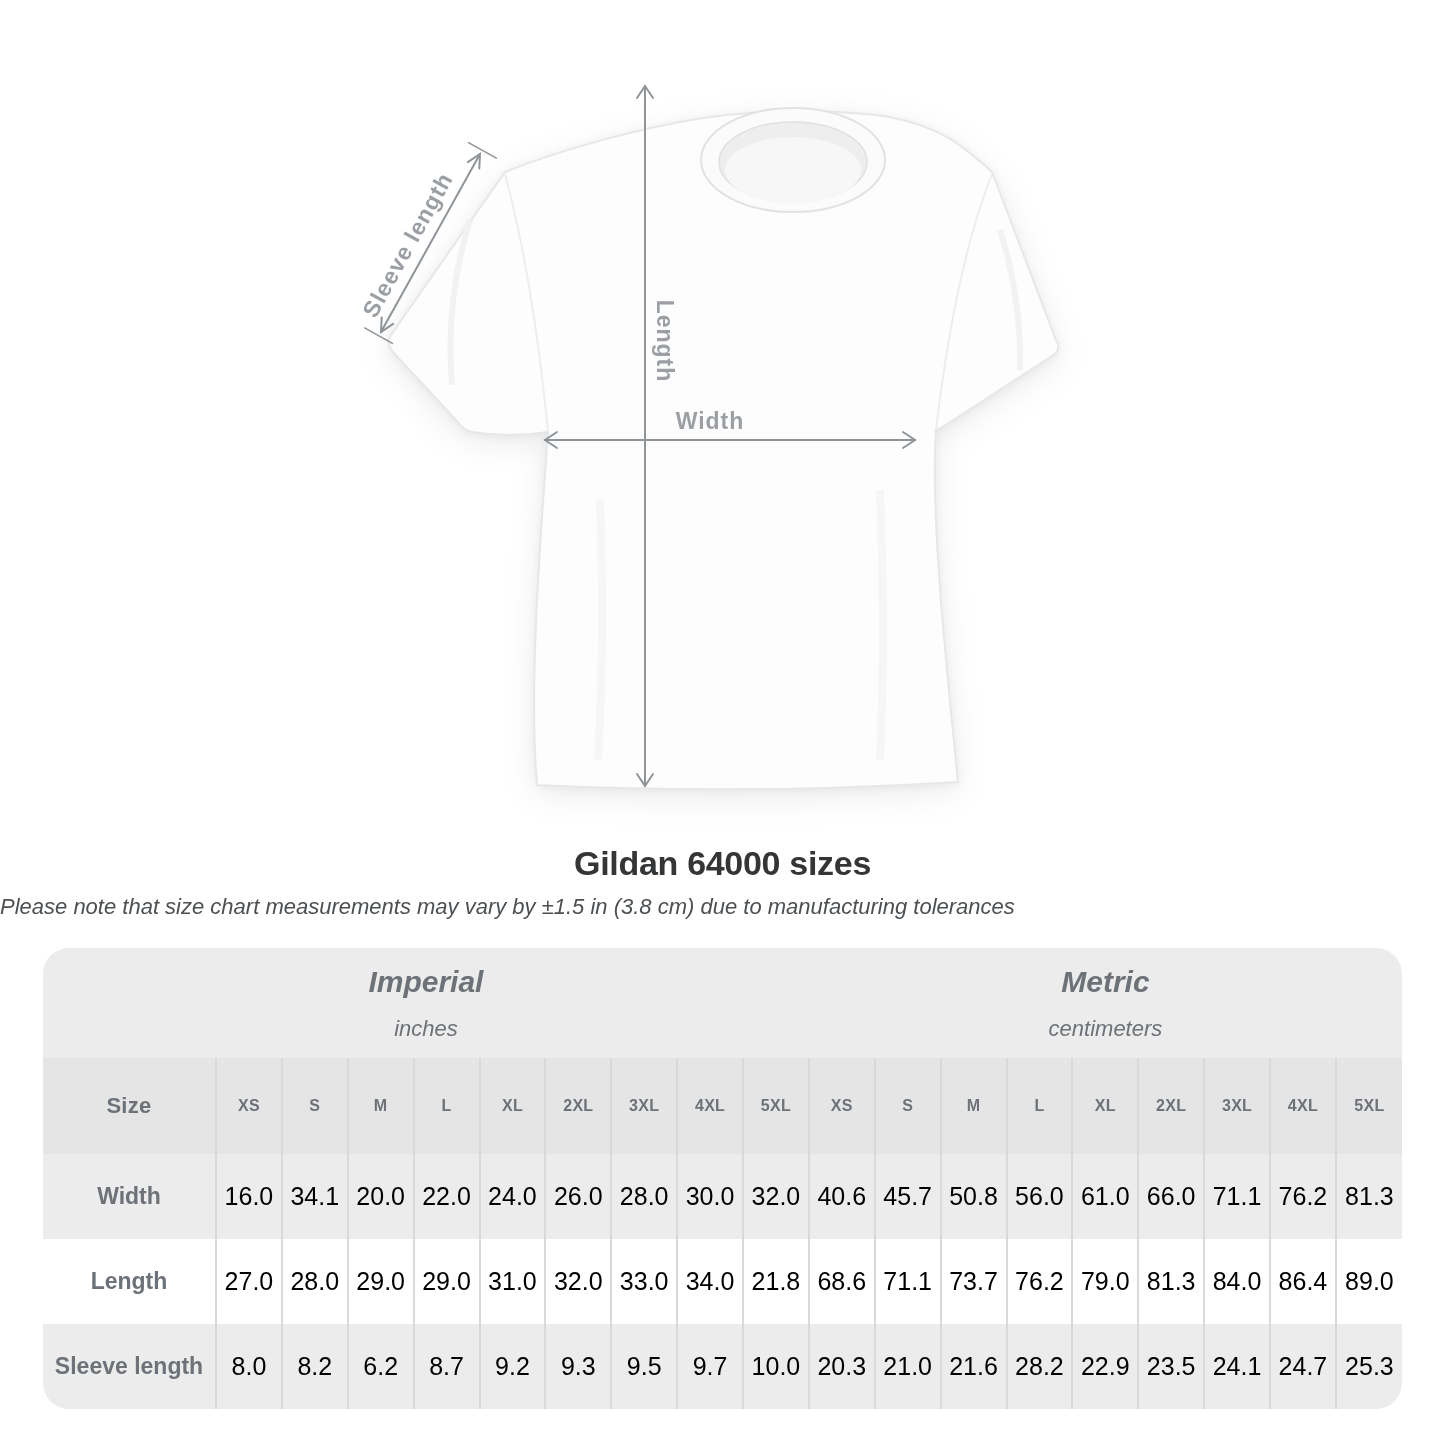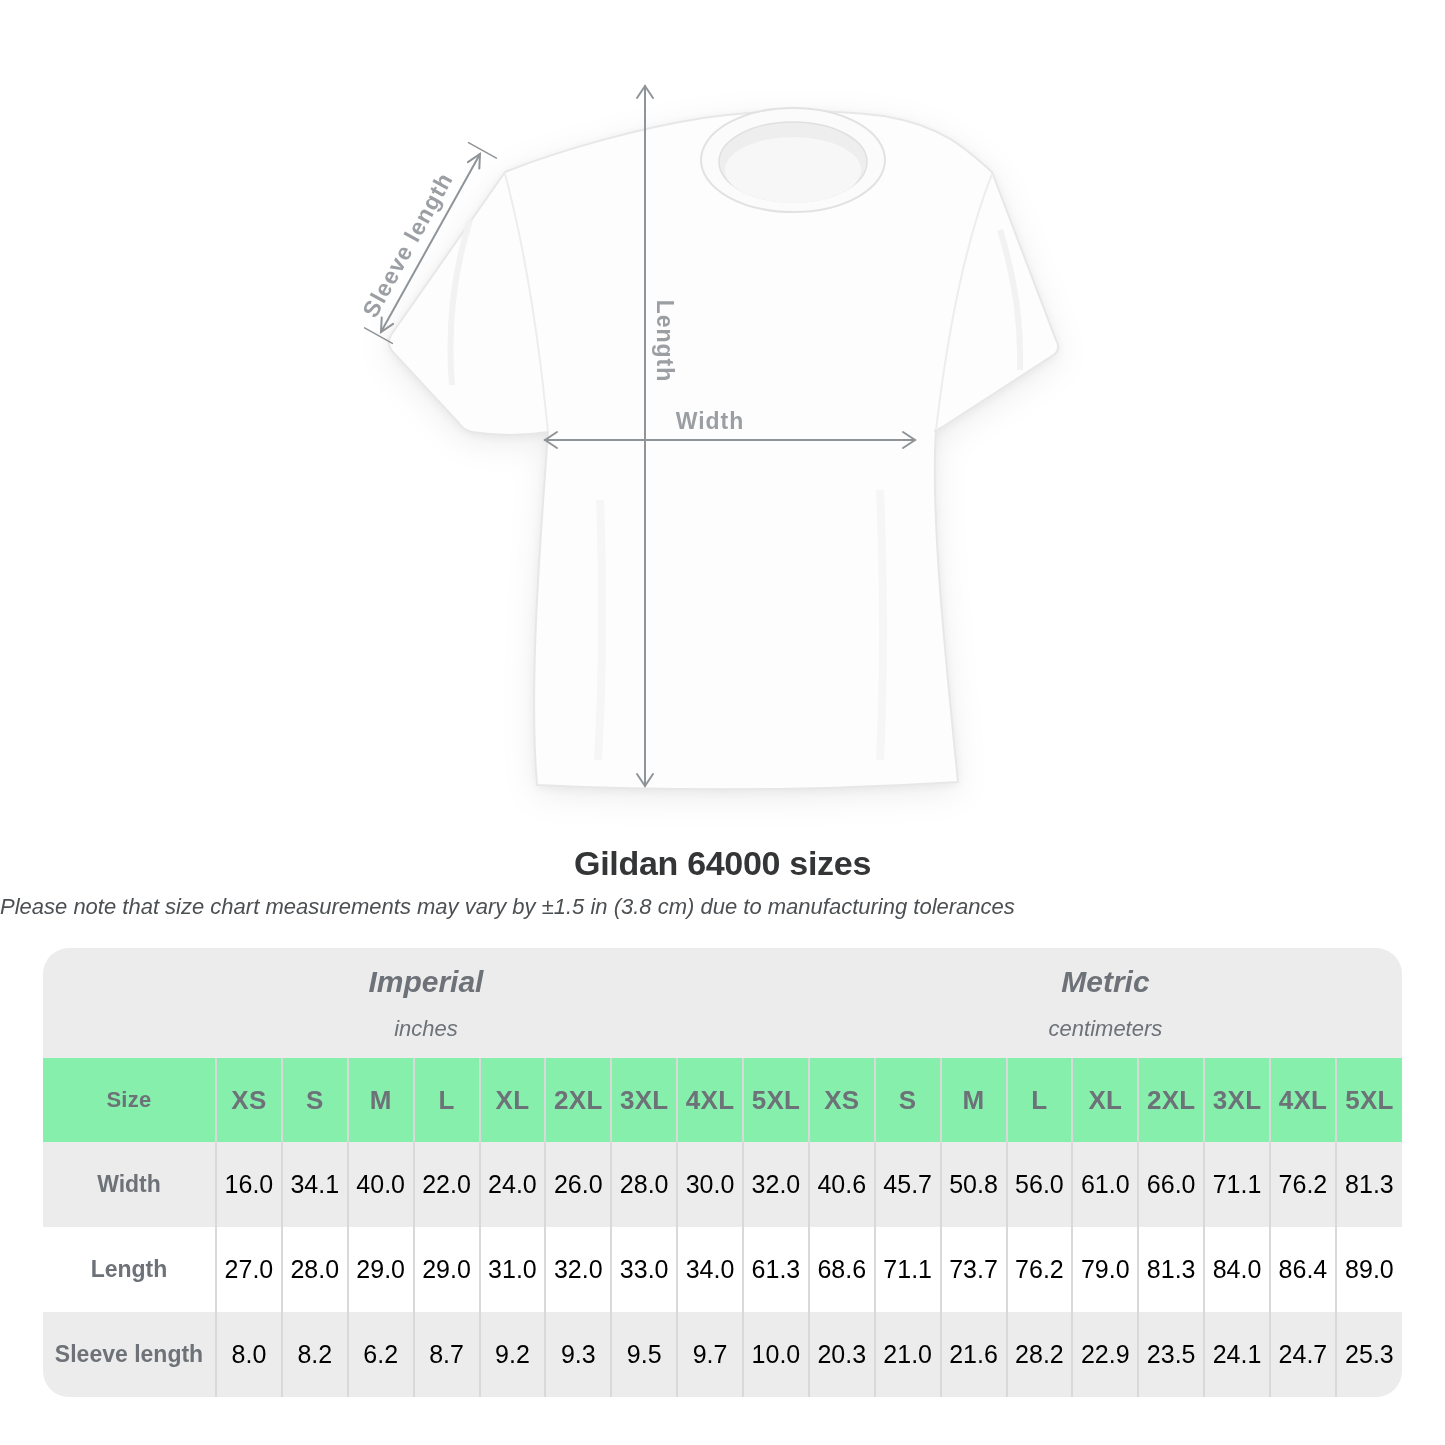--- a/index.html
+++ b/index.html
@@ -31,22 +31,22 @@
     position:absolute;top:948px;left:43px;width:1359px;
     border-radius:26px;overflow:hidden;
   }
   table{width:100%;border-collapse:collapse;table-layout:fixed;}
   th,td{text-align:center;vertical-align:middle;padding:0;}
   .band-row th{
     background:#ececec;height:110px;color:#6d7278;font-style:italic;
   }
   .sec-label{font-size:30px;font-weight:bold;line-height:1.1;}
   .sec-sub{font-size:22px;font-weight:normal;margin-top:18px;}
-  .size-row{background:#86efac;height:84px;}
-  .size-row th{font-size:26px;font-weight:bold;color:#6d7278;letter-spacing:0.3px;}
+  .size-row{background:#e5e5e5;height:96px;}
+  .size-row th{font-size:16px;font-weight:bold;color:#6d7278;letter-spacing:0.3px;}
   .size-row th.size-label{font-size:22px;}
   .data-row{height:85px;}
   .row-gray{background:#ececec;}
   .row-white{background:#ffffff;}
   .row-label{font-size:23px;font-weight:bold;color:#6d7278;}
   .value-cell{font-size:25px;font-weight:normal;color:#000000;}
   .size-row th:not(:first-child),
   .data-row td{border-left:2px solid #d9d9d9;}
 </style>
 </head>
@@ -176,21 +176,21 @@
             <th>4XL</th>
             <th>5XL</th>
           </tr>
       </thead>
       <tbody>
 
       <tr class="data-row row-gray">
             <th class="row-label">Width</th>
             <td class="value-cell">16.0</td>
             <td class="value-cell">34.1</td>
-            <td class="value-cell">40.0</td>
+            <td class="value-cell">20.0</td>
             <td class="value-cell">22.0</td>
             <td class="value-cell">24.0</td>
             <td class="value-cell">26.0</td>
             <td class="value-cell">28.0</td>
             <td class="value-cell">30.0</td>
             <td class="value-cell">32.0</td>
             <td class="value-cell">40.6</td>
             <td class="value-cell">45.7</td>
             <td class="value-cell">50.8</td>
             <td class="value-cell">56.0</td>
@@ -203,21 +203,21 @@
           <tr class="data-row row-white">
             <th class="row-label">Length</th>
             <td class="value-cell">27.0</td>
             <td class="value-cell">28.0</td>
             <td class="value-cell">29.0</td>
             <td class="value-cell">29.0</td>
             <td class="value-cell">31.0</td>
             <td class="value-cell">32.0</td>
             <td class="value-cell">33.0</td>
             <td class="value-cell">34.0</td>
-            <td class="value-cell">61.3</td>
+            <td class="value-cell">21.8</td>
             <td class="value-cell">68.6</td>
             <td class="value-cell">71.1</td>
             <td class="value-cell">73.7</td>
             <td class="value-cell">76.2</td>
             <td class="value-cell">79.0</td>
             <td class="value-cell">81.3</td>
             <td class="value-cell">84.0</td>
             <td class="value-cell">86.4</td>
             <td class="value-cell">89.0</td>
           </tr>

